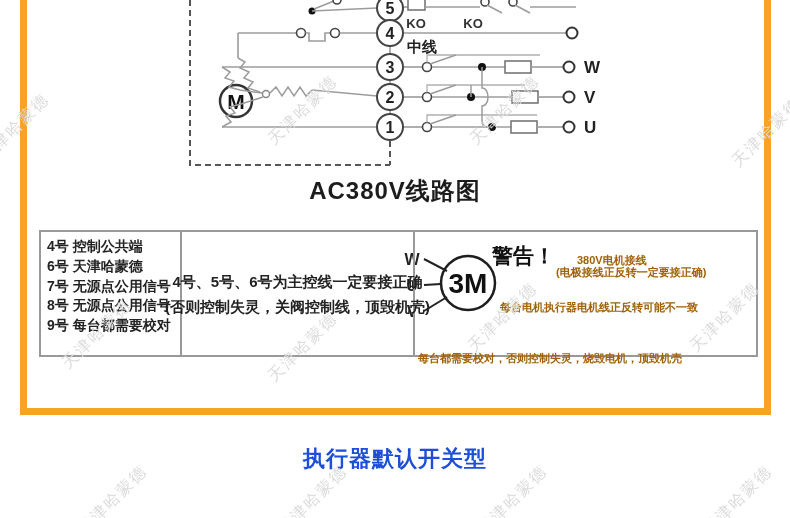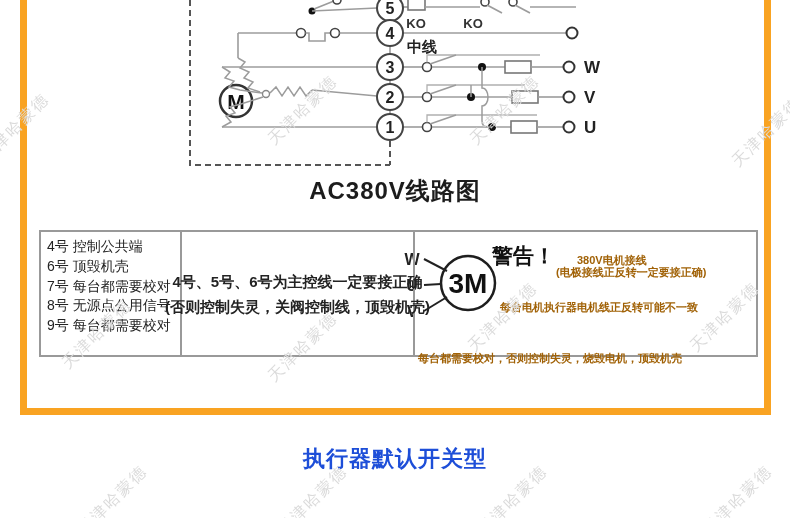--- a/index.html
+++ b/index.html
@@ -13,21 +13,21 @@
   #bar-bottom{left:20px;top:408px;width:751px;height:7px;}
   
   #circuit-svg{position:absolute;left:0;top:0;width:790px;height:518px;}
   
   #diagram-title{left:0;top:175px;width:790px;text-align:center;
     font-size:24px;font-weight:700;color:#1c1c1c;letter-spacing:1px;}
   
   #spec-table{left:39px;top:230px;width:715px;height:123px;border:2px solid #999;
     display:flex;background:transparent;}
   #col-terminals{width:133px;border-right:2px solid #999;padding:5px 0 0 6px;
-    font-size:14px;line-height:19.8px;font-weight:400;color:#232323;white-space:nowrap;}
+    font-size:14px;line-height:19.8px;font-weight:700;color:#232323;white-space:nowrap;}
   #col-control{width:231px;border-right:2px solid #999;display:flex;flex-direction:column;
     justify-content:center;align-items:center;font-size:15px;font-weight:600;color:#232323;
     line-height:25px;white-space:nowrap;}
   #col-control .warn-inline{font-size:20px;font-weight:700;margin-left:9px;color:#111;}
   #col-motor{flex:1;position:relative;}
   .c3-text{position:absolute;font-size:11px;font-weight:600;color:#a16207;white-space:nowrap;}
   #c3-warning{left:492px;top:242px;font-size:21px;font-weight:700;color:#111;}
   #c3-line1{left:577px;top:253px;}
   #c3-line2{left:556px;top:265px;}
   #c3-line3{left:500px;top:300px;}
@@ -150,22 +150,22 @@
       <text x="412" y="291" font-size="16" font-weight="700" fill="#222" text-anchor="middle">U</text>
       <text x="412" y="317" font-size="16" font-weight="700" fill="#222" text-anchor="middle">V</text>
     </g>
   </svg>
 
   <div id="diagram-title" class="abs">AC380V线路图</div>
 
   <div id="spec-table" class="abs">
     <div id="col-terminals">
       <div>4号 控制公共端</div>
-      <div>6号 顶毁机壳</div>
-      <div>7号 每台都需要校对</div>
+      <div>6号 天津哈蒙德</div>
+      <div>7号 无源点公用信号</div>
       <div>8号 无源点公用信号</div>
       <div>9号 每台都需要校对</div>
     </div>
     <div id="col-control">
       <div>4号、5号、6号为主控线一定要接正确</div>
       <div>(否则控制失灵，关阀控制线，顶毁机壳)</div>
     </div>
     <div id="col-motor"></div>
   </div>
 

